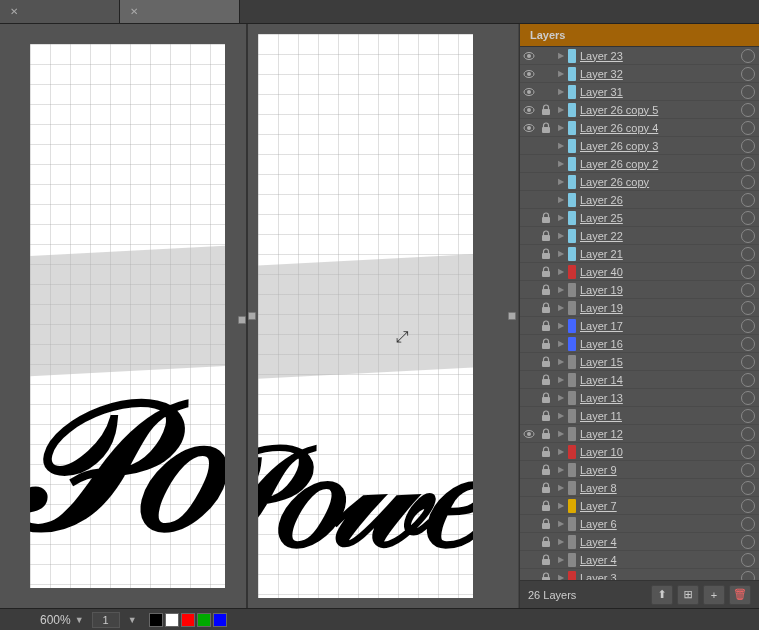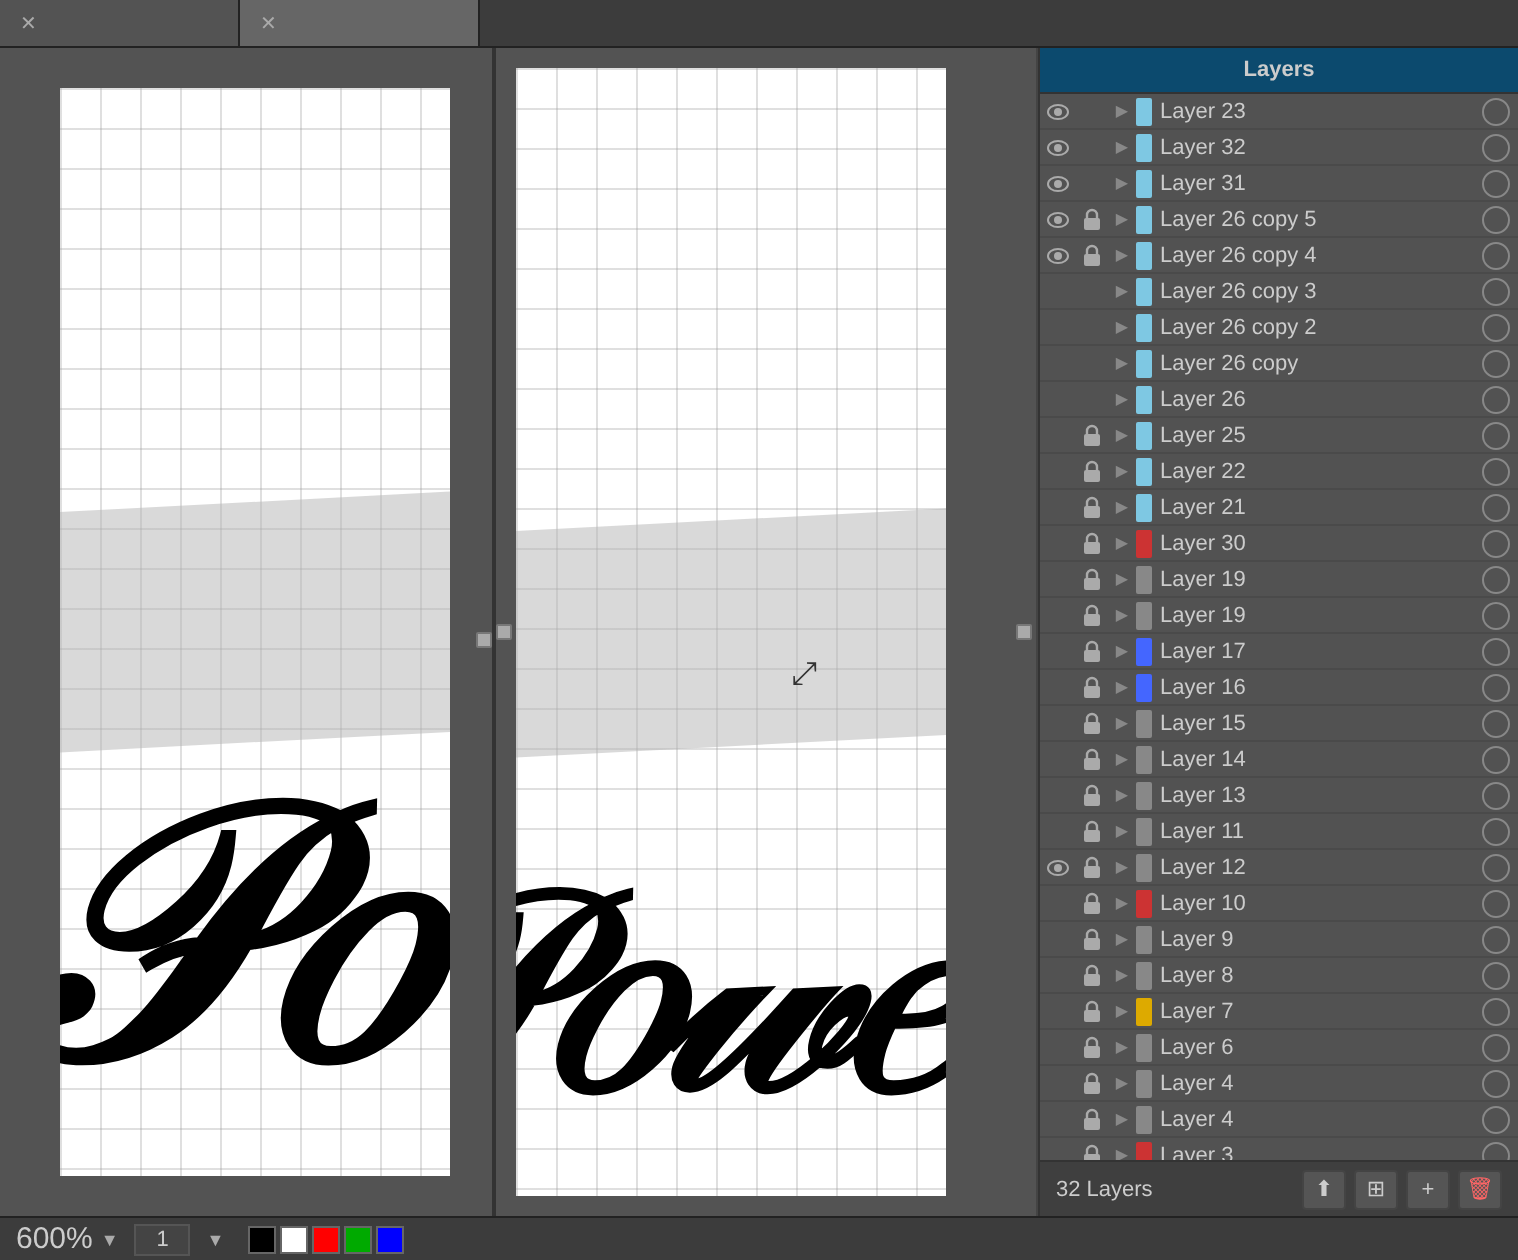--- a/index.html
+++ b/index.html
@@ -144,27 +144,26 @@
     
     .layers-panel {
       width: 240px;
       background: #525252;
       display: flex;
       flex-direction: column;
       border-left: 1px solid #333;
     }
 
     .layers-header {
-      background: #0c4a6e;
+      background: #a16207;
       padding: 5px 10px;
       font-size: 11px;
       color: #ccc;
       border-bottom: 1px solid #333;
       font-weight: bold;
-      text-align: center;
     }
 
     .layers-list {
       flex: 1;
       overflow-y: auto;
       overflow-x: hidden;
     }
 
     .layers-list::-webkit-scrollbar {
       width: 8px;
@@ -226,20 +225,21 @@
       flex-shrink: 0;
     }
 
     .layer-name {
       flex: 1;
       font-size: 11px;
       color: #ccc;
       white-space: nowrap;
       overflow: hidden;
       text-overflow: ellipsis;
+      text-decoration: underline;
     }
 
     .layer-circle {
       width: 14px;
       height: 14px;
       border-radius: 50%;
       border: 1px solid #888;
       background: transparent;
       flex-shrink: 0;
       margin-left: 4px;
@@ -293,21 +293,22 @@
     }
 
     .zoom-display {
       display: flex;
       align-items: center;
       gap: 4px;
     }
 
     .zoom-value {
       color: #ccc;
-      font-size: 15px;
+      font-size: 12px;
+      margin-left: 32px;
     }
 
     .zoom-arrow {
       color: #aaa;
       font-size: 9px;
       cursor: pointer;
     }
 
     .color-swatches {
       display: flex;
@@ -526,21 +527,21 @@
         <div class="layer-row">
           <div class="layer-vis"></div>
           <div class="layer-lock">
             <svg width="10" height="12" viewBox="0 0 10 12">
               <rect x="1" y="5" width="8" height="6" rx="1" fill="#aaa"></rect>
               <path d="M2.5 5V3.5a2.5 2.5 0 0 1 5 0V5" stroke="#aaa" stroke-width="1.2" fill="none"></path>
             </svg>
           </div>
           <div class="layer-arrow">▶</div>
           <div class="layer-color-bar" style="background: rgb(204, 51, 51);"></div>
-          <div class="layer-name">Layer 30</div>
+          <div class="layer-name">Layer 40</div>
           <div class="layer-circle"></div>
         </div>
         <div class="layer-row">
           <div class="layer-vis"></div>
           <div class="layer-lock">
             <svg width="10" height="12" viewBox="0 0 10 12">
               <rect x="1" y="5" width="8" height="6" rx="1" fill="#aaa"></rect>
               <path d="M2.5 5V3.5a2.5 2.5 0 0 1 5 0V5" stroke="#aaa" stroke-width="1.2" fill="none"></path>
             </svg>
           </div>
@@ -758,21 +759,21 @@
             </svg>
           </div>
           <div class="layer-arrow">▶</div>
           <div class="layer-color-bar" style="background: rgb(204, 51, 51);"></div>
           <div class="layer-name">Layer 3</div>
           <div class="layer-circle"></div>
         </div>
       </div>
 
     <div class="layers-footer">
-      <span class="layers-count">32 Layers</span>
+      <span class="layers-count">26 Layers</span>
       <div class="layers-footer-icons">
         <div class="footer-btn" title="Export">⬆</div>
         <div class="footer-btn" title="Make/Release Clipping Mask">⊞</div>
         <div class="footer-btn" title="New Layer">+</div>
         <div class="footer-btn" title="Delete" style="color:#ff6666;">🗑</div>
       </div>
     </div>
   </div>
 
 </div>

